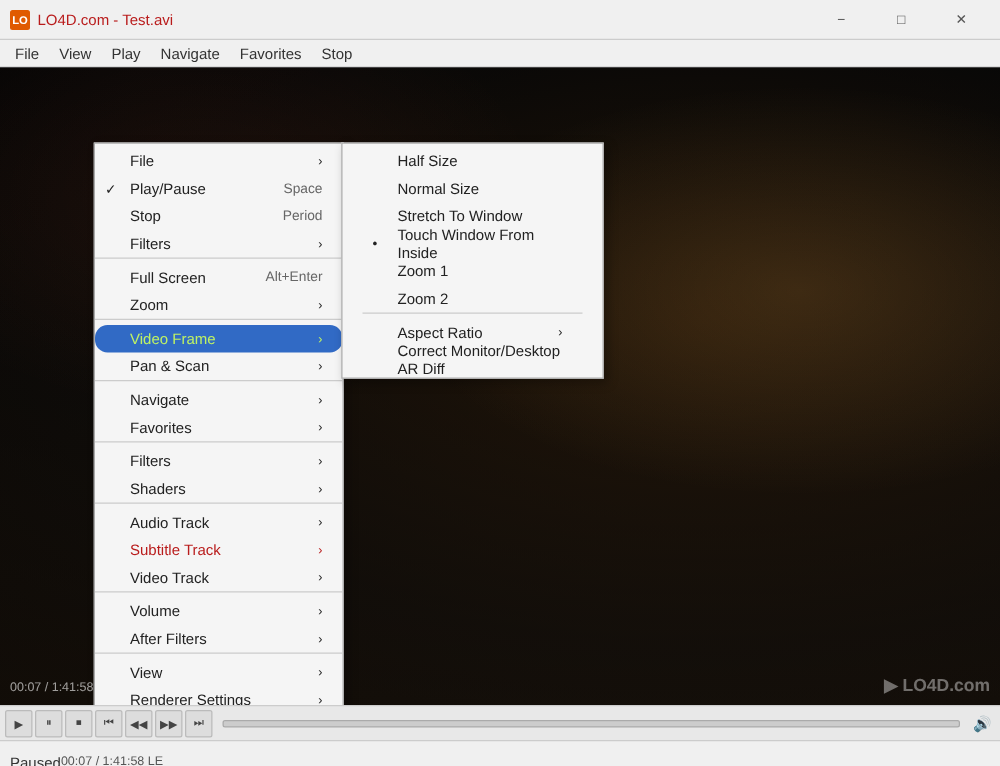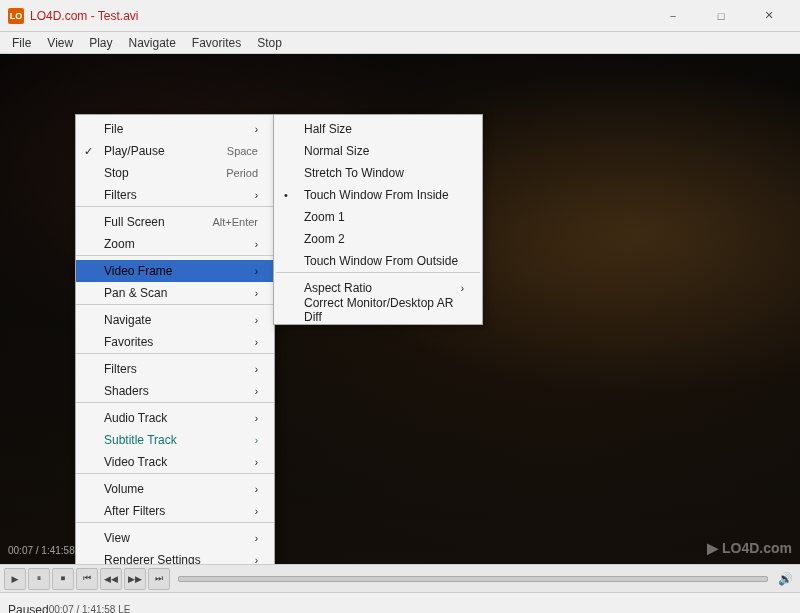--- a/index.html
+++ b/index.html
@@ -121,21 +121,21 @@
     .menu-row {
       display: flex;
       align-items: center;
       padding: 3px 16px 3px 28px;
       height: 22px;
       cursor: pointer;
       position: relative;
       color: #222;
       font-size: 12px;
     }
-    .menu-row.disabled { color: #0f766e; cursor: default; justify-content: space-between; }
+    .menu-row.disabled { color: #b91c1c; cursor: default; justify-content: space-between; }
     .menu-row.separator {
       border-top: 1px solid #ccc;
       height: 5px;
       padding: 0;
       cursor: default;
     }
 
     .menu-row .check-mark {
       position: absolute;
       left: 8px;
@@ -147,34 +147,35 @@
       color: #666;
     }
     .menu-row .arrow {
       margin-left: auto;
       font-size: 10px;
     }
 
     
     .menu-row.active {
       background: #316AC5;
-      color: #000000;
+      color: #bef264;
+      border-radius: 10px;
     }
 
     
     .context-menu-sub {
       position: absolute;
       top: 60px;
       left: 273px;
       background: #f5f5f5;
       border: 1px solid #aaa;
       box-shadow: 3px 3px 8px rgba(0,0,0,0.3);
       width: 210px;
       z-index: 101;
-      padding: 3px 2px;
+      padding: 3px 16px;
     }
 
     .sub-row {
       display: flex;
       align-items: center;
       padding: 3px 16px 3px 28px;
       height: 22px;
       cursor: pointer;
       position: relative;
       color: #222;
@@ -445,23 +446,20 @@
     </div>
 
     <div class="sub-row">
       <span>Zoom 1</span>
     </div>
 
     <div class="sub-row">
       <span>Zoom 2</span>
     </div>
 
-    <div class="sub-row">
-      <span>Touch Window From Outside</span>
-    </div>
 
     <div class="sub-row separator"></div>
 
     <div class="sub-row">
       <span>Aspect Ratio</span>
       <span class="arrow">›</span>
     </div>
 
     <div class="sub-row">
       <span>Correct Monitor/Desktop AR Diff</span>

